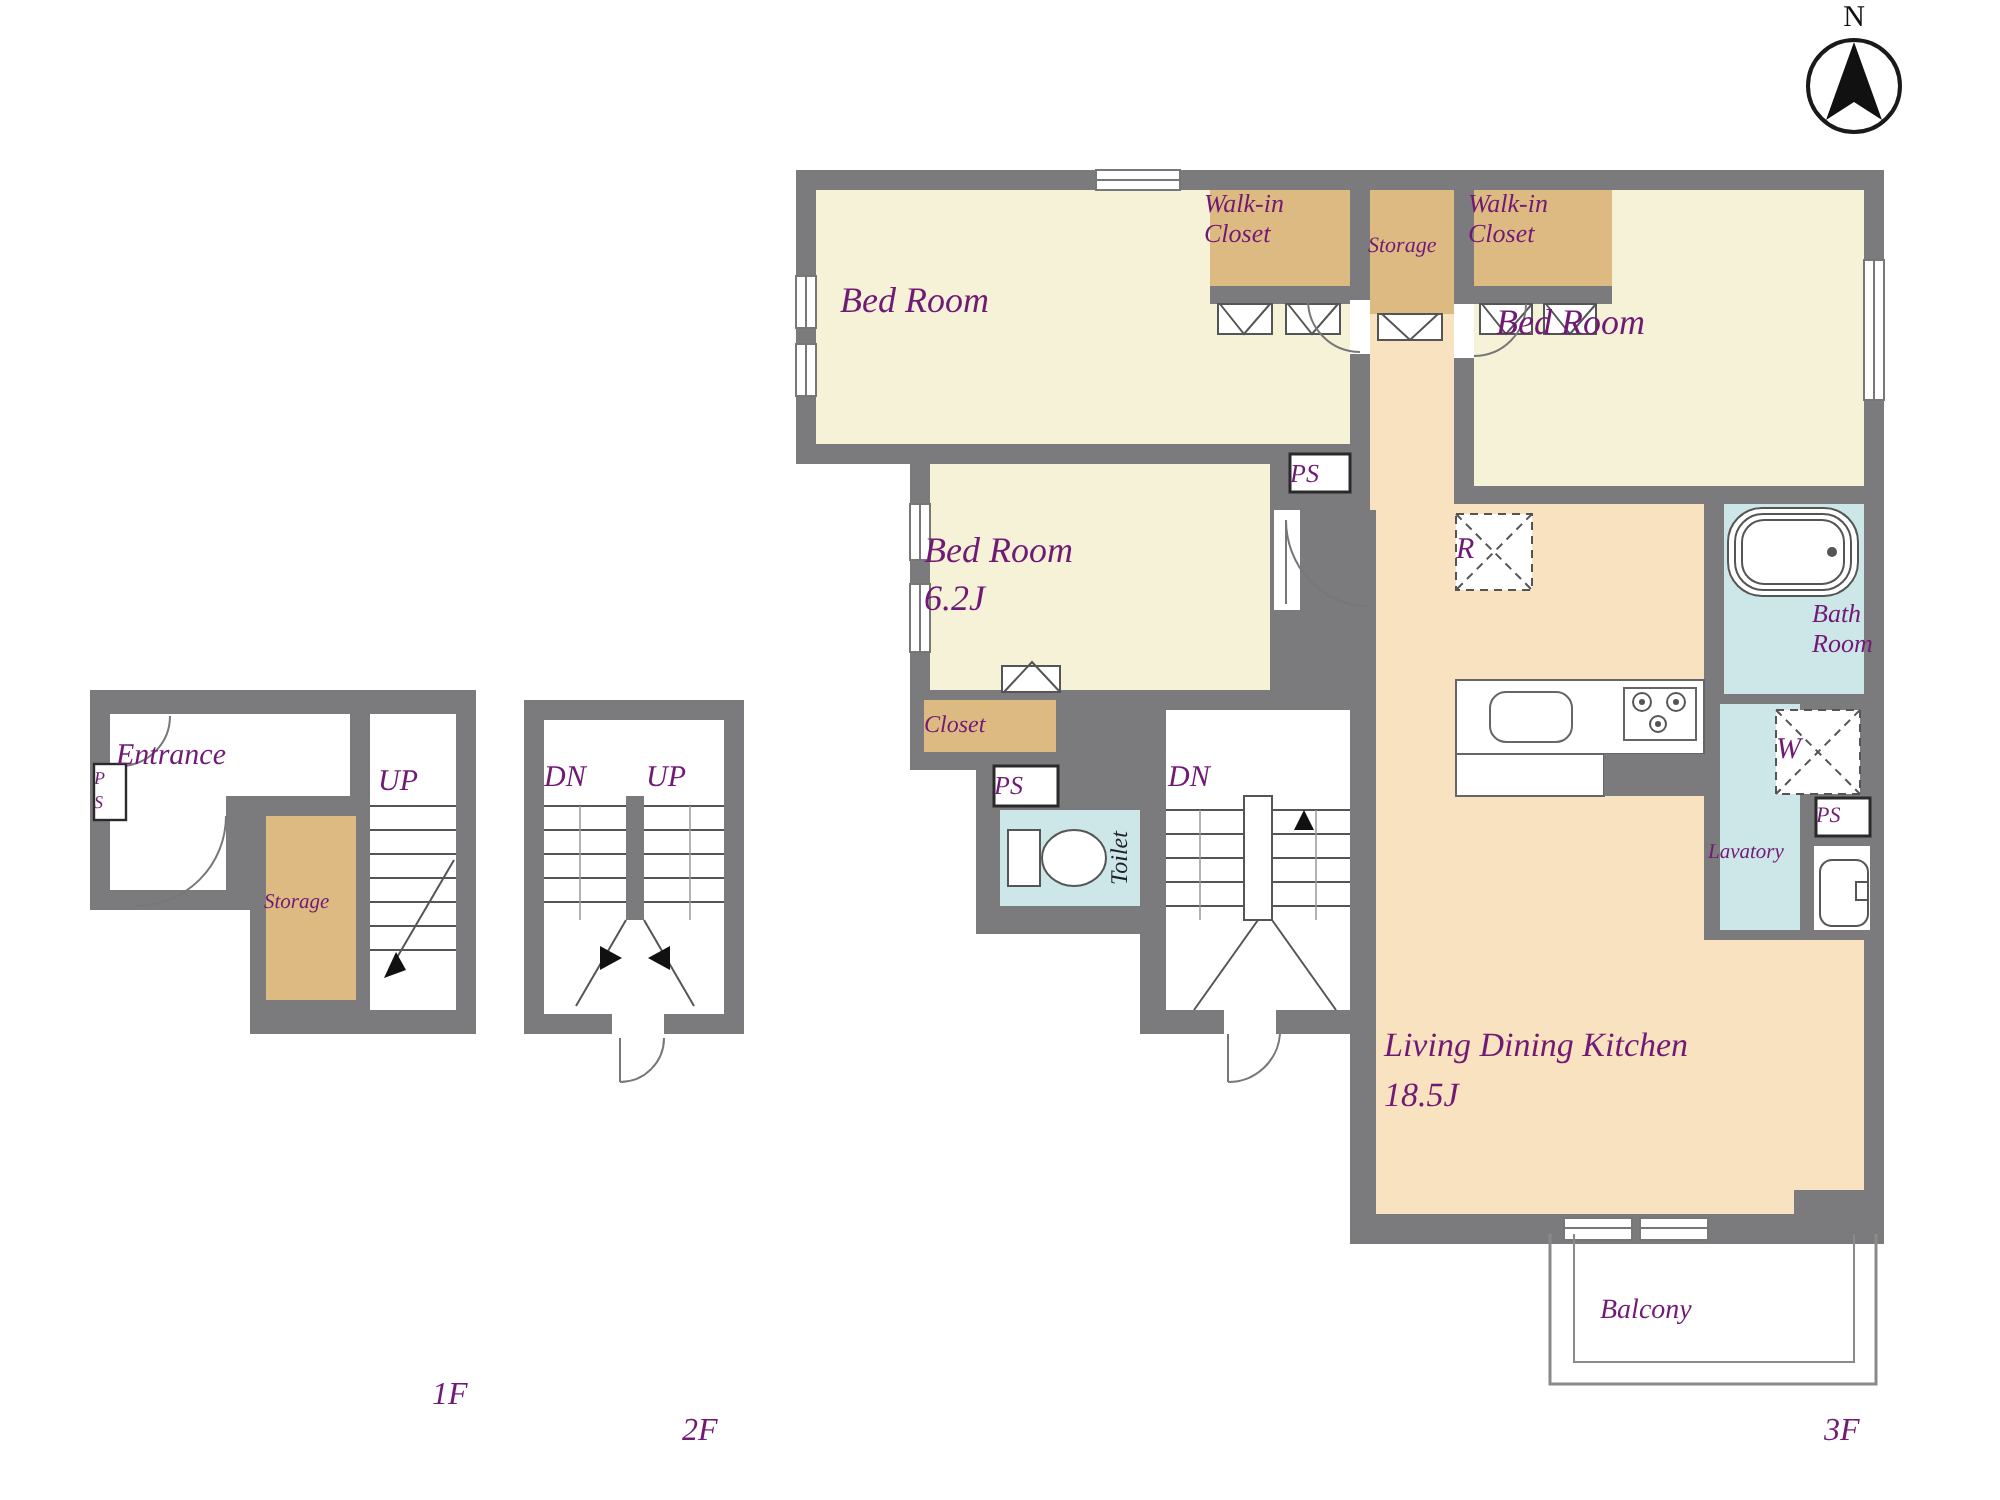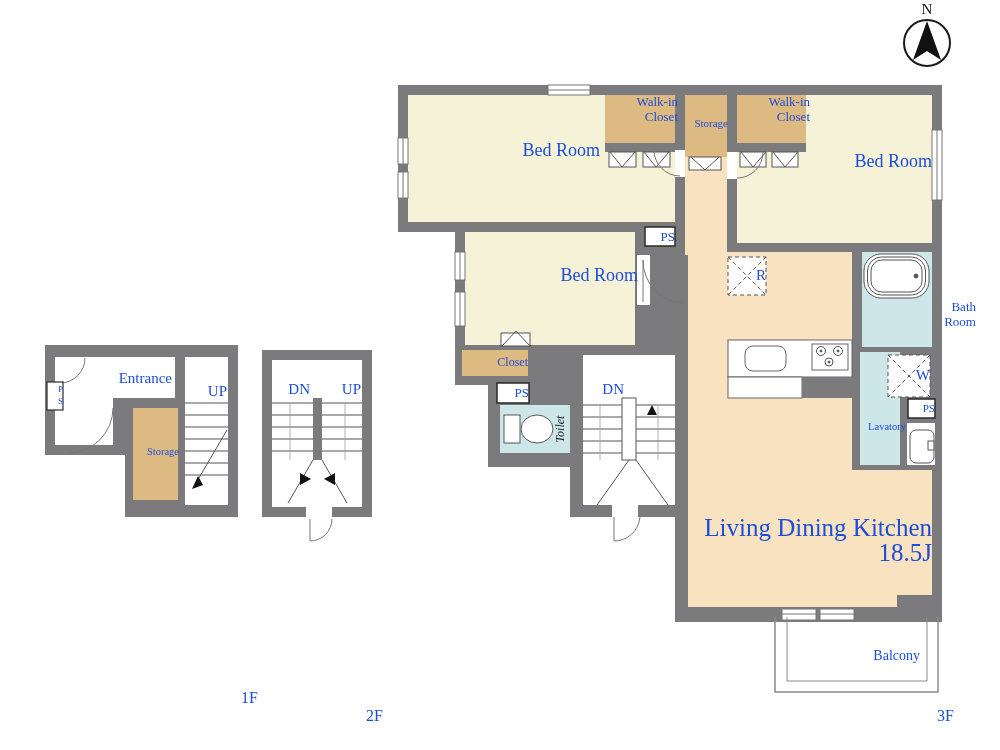--- a/index.html
+++ b/index.html
@@ -1,29 +1,29 @@
 <!DOCTYPE html>
 <html><head>
 <meta charset="utf-8">
 <style>
   html,body{margin:0;padding:0;background:#fff;}
   .canvas{position:relative;width:1000px;height:750px;background:#ffffff;overflow:hidden;
           font-family:"Liberation Serif",serif;}
   svg{position:absolute;left:0;top:0;}
-  .lbl{position:absolute;color:#1d4ed8;text-align:right;line-height:1.3;}
+  .lbl{position:absolute;font-style:italic;color:#701a75;text-align:left;line-height:1.3;}
   .l18{font-size:18px;}
   .l16{font-size:16px;}
   .l15{font-size:15px;}
   .l14{font-size:14px;}
   .l13{font-size:13px;line-height:1.15;}
   .l12{font-size:12px;}
   .l11{font-size:11px;}
   .l10{font-size:10.5px;}
   .l9{font-size:9px;line-height:1;}
-  .l19{font-size:25px;}
+  .l19{font-size:17px;}
   .marker{font-size:13px;}
   .toilet-rot{position:absolute;left:560px;top:429px;transform:translate(-50%,-50%) rotate(-90deg);
               font-style:italic;font-size:12px;color:#1f1f28;white-space:nowrap;}
   .north{position:absolute;font-style:normal;font-size:15px;color:#111;text-align:center;}
   .watermark{position:absolute;left:398px;top:344px;font-family:"Liberation Sans",sans-serif;
              font-weight:bold;font-size:30px;letter-spacing:2px;color:rgba(255,255,255,0.6);z-index:5;}
 </style>
 </head>
 <body>
 
@@ -239,20 +239,21 @@
   </div>
   <div class="lbl l11" style="left:684px;top:116px;width:44px;">Storage</div>
   <div class="lbl l13" style="left:734px;top:95px;width:76px;">
     <div>Walk-in</div>
     <div>Closet</div>
   </div>
 
   <div class="lbl l18" style="left:748px;top:150px;width:184px;">Bed Room</div>
 
   <div class="lbl l18" style="left:462px;top:264px;width:176px;">Bed Room</div>
+  <div class="lbl l18" style="left:462px;top:288px;width:176px;">6.2J</div>
 
   <div class="lbl marker" style="left:645px;top:229px;width:30px;">PS</div>
   <div class="lbl l15" style="left:728px;top:266px;width:38px;">R</div>
 
   <div class="lbl l13" style="left:862px;top:300px;width:70px;margin-left:44px;">
     <div>Bath</div>
     <div>Room</div>
   </div>
   <div class="lbl l15" style="left:888px;top:366px;width:42px;">W</div>
   <div class="lbl l10" style="left:854px;top:420px;width:52px;">Lavatory</div>

